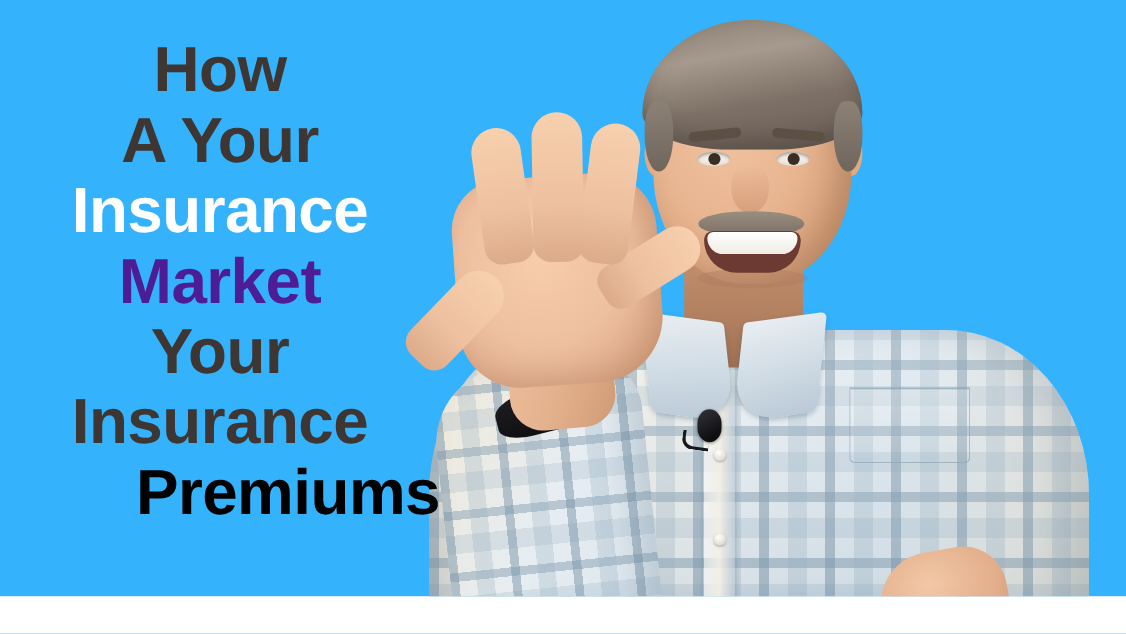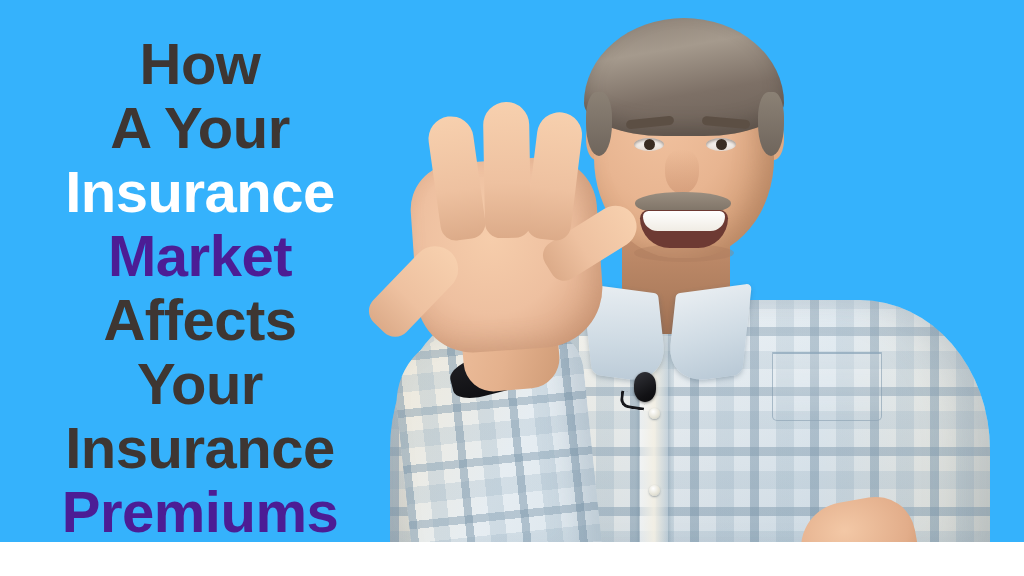--- a/index.html
+++ b/index.html
@@ -313,20 +313,19 @@
 
     <div class="mic"></div>
     <div class="mic-clip"></div>
   </div>
 
   <div class="title-block">
     <span class="title-line tl-dark" style="color: rgb(62, 54, 50);">How</span>
     <span class="title-line tl-dark" style="color: rgb(62, 54, 50);">A Your</span>
     <span class="title-line tl-white" style="color: rgb(255, 255, 255);">Insurance</span>
     <span class="title-line tl-dark" style="color: #4c1d95;">Market</span>
-    <span class="title-line tl-dark" style="color: rgb(62, 54, 50);">Affects</span>
     <span class="title-line tl-dark" style="color: rgb(62, 54, 50);">Your</span>
     <span class="title-line tl-dark" style="color: rgb(62, 54, 50);">Insurance</span>
-    <span class="title-line tl-yellow" style="color: #4c1d95;">Premiums</span>
+    <span class="title-line tl-yellow" style="color: #000000; text-align: right;">Premiums</span>
   </div>
 
   <div class="bottom-fade"></div>
 </div>
 
 </body></html>

